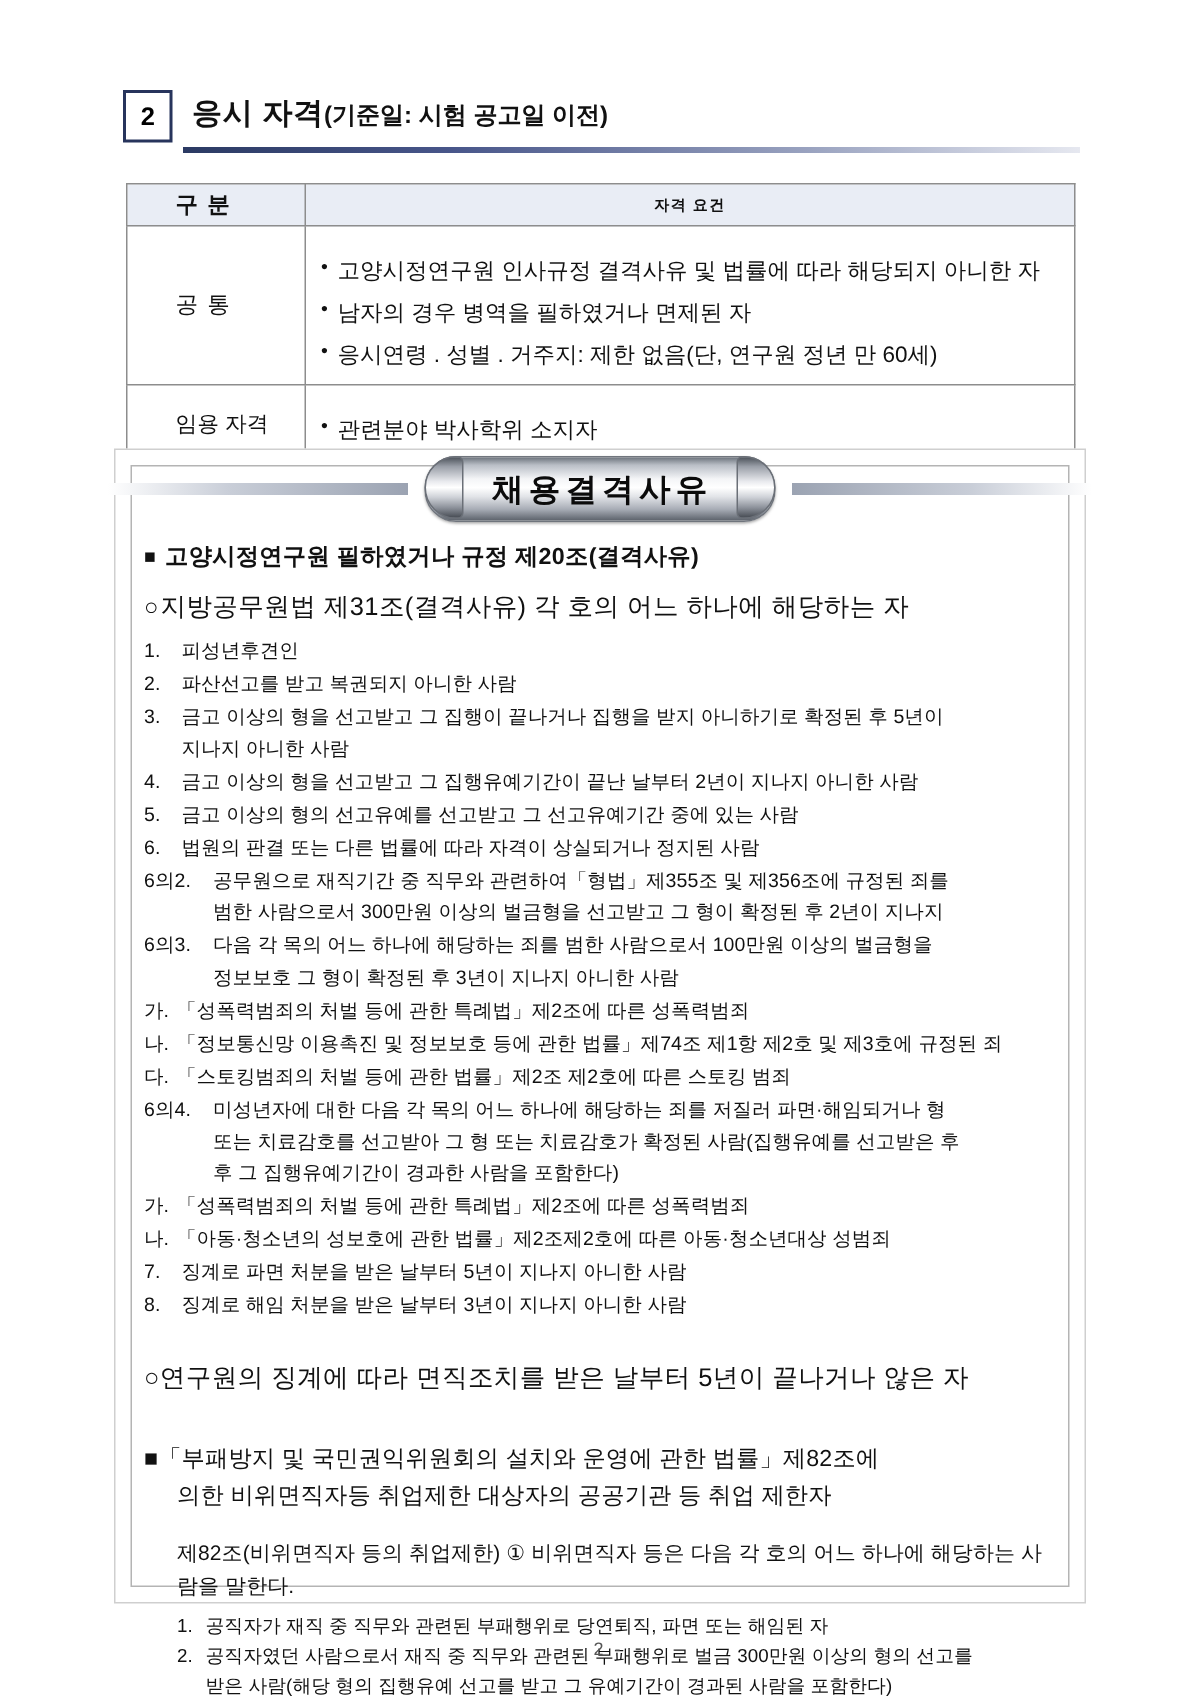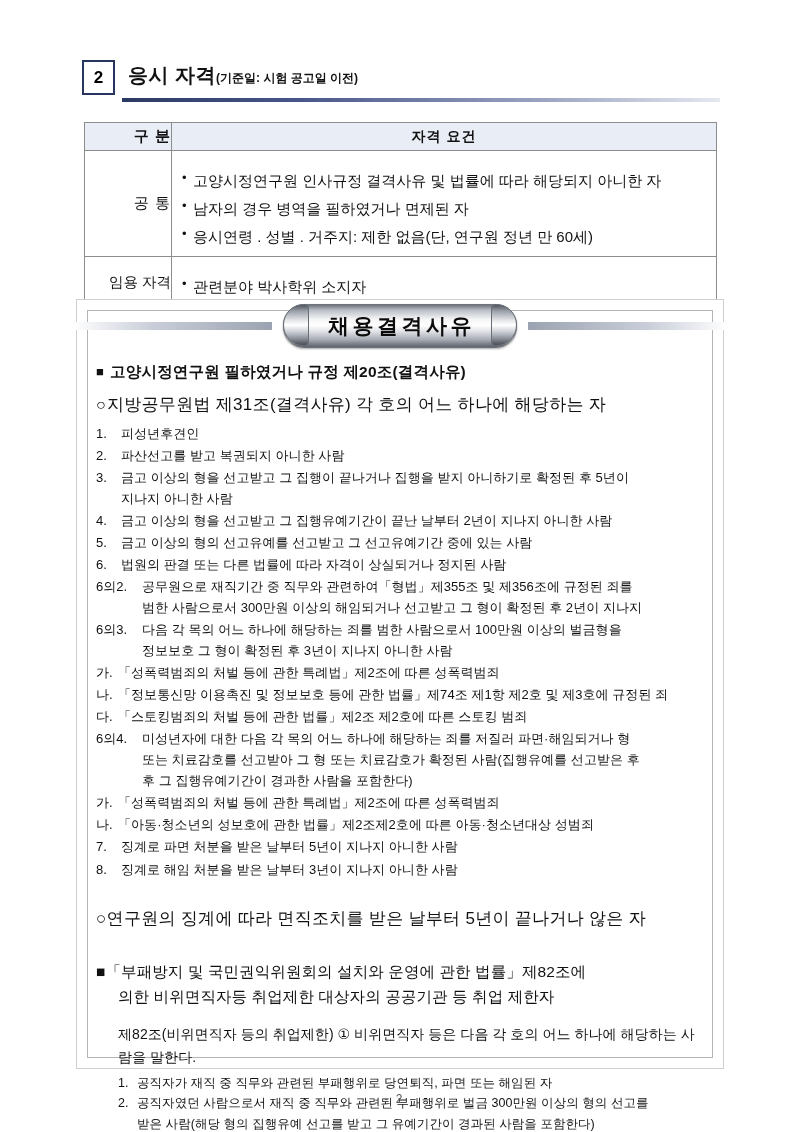--- a/index.html
+++ b/index.html
@@ -48,21 +48,21 @@
   .sec-title {
     position: absolute;
     left: 46px;
     top: 2px;
     white-space: nowrap;
     font-size: 20px;
     font-weight: bold;
     letter-spacing: 0.5px;
   }
   .sec-title .sub {
-    font-size: 12px;
+    font-size: 16px;
     font-weight: bold;
     letter-spacing: 0;
   }
   .sec-rule {
     position: absolute;
     left: 40px;
     top: 38px;
     width: 598px;
     height: 4px;
     background: linear-gradient(to right, #2b3a63 0%, #48568a 30%, #9aa3c0 70%, #e6e8f0 100%);
@@ -81,28 +81,29 @@
     border: 1px solid #8d8d8d;
     font-size: 14.5px;
     padding: 0;
     vertical-align: middle;
   }
   .qual-table .hdr {
     background: #e9edf5;
     text-align: center;
     font-weight: bold;
     height: 27px;
-    font-size: 14px;
+    font-size: 10px;
     letter-spacing: 1px;
   }
   .qual-table .lab {
-    text-align: right;
+    text-align: left;
     width: 86px;
     letter-spacing: 1px;
     font-size: 15px;
+    padding-left: 32px;
   }
   .qual-table .lab.narrow { letter-spacing: 0px; font-size: 14.5px;}
   .bul-list {
     margin: 0;
     padding: 16px 6px 6px 10px;
     list-style: none;
   }
   .bul-list li {
     position: relative;
     padding-left: 11px;
@@ -386,21 +387,21 @@
           <span class="mk">3.</span>
           <span class="ind0">금고 이상의 형을 선고받고 그 집행이 끝나거나 집행을 받지 아니하기로 확정된 후 5년이</span>
           <span class="ind0">지나지 아니한 사람</span>
         </li>
       <li><span class="mk">4.</span><span>금고 이상의 형을 선고받고 그 집행유예기간이 끝난 날부터 2년이 지나지 아니한 사람</span></li>
       <li><span class="mk">5.</span><span>금고 이상의 형의 선고유예를 선고받고 그 선고유예기간 중에 있는 사람</span></li>
       <li><span class="mk">6.</span><span>법원의 판결 또는 다른 법률에 따라 자격이 상실되거나 정지된 사람</span></li>
       <li class="deep">
           <span class="mk">6의2.</span>
           <span class="ind0">공무원으로 재직기간 중 직무와 관련하여「형법」제355조 및 제356조에 규정된 죄를</span>
-          <span class="ind0">범한 사람으로서 300만원 이상의 해임되거나 선고받고 그 형이 확정된 후 2년이 지나지</span>
+          <span class="ind0">범한 사람으로서 300만원 이상의 벌금형을 선고받고 그 형이 확정된 후 2년이 지나지</span>
         </li>
       <li class="deep">
           <span class="mk">6의3.</span>
           <span class="ind0">다음 각 목의 어느 하나에 해당하는 죄를 범한 사람으로서 100만원 이상의 벌금형을</span>
           <span class="ind0">정보보호 그 형이 확정된 후 3년이 지나지 아니한 사람</span>
         </li>
       <li class="sub2"><span class="mk">가.</span><span>「성폭력범죄의 처벌 등에 관한 특례법」제2조에 따른 성폭력범죄</span></li>
       <li class="sub2"><span class="mk">나.</span><span>「정보통신망 이용촉진 및 정보보호 등에 관한 법률」제74조 제1항 제2호 및 제3호에 규정된 죄</span></li>
       <li class="sub2"><span class="mk">다.</span><span>「스토킹범죄의 처벌 등에 관한 법률」제2조 제2호에 따른 스토킹 범죄</span></li>
       <li class="deep">

